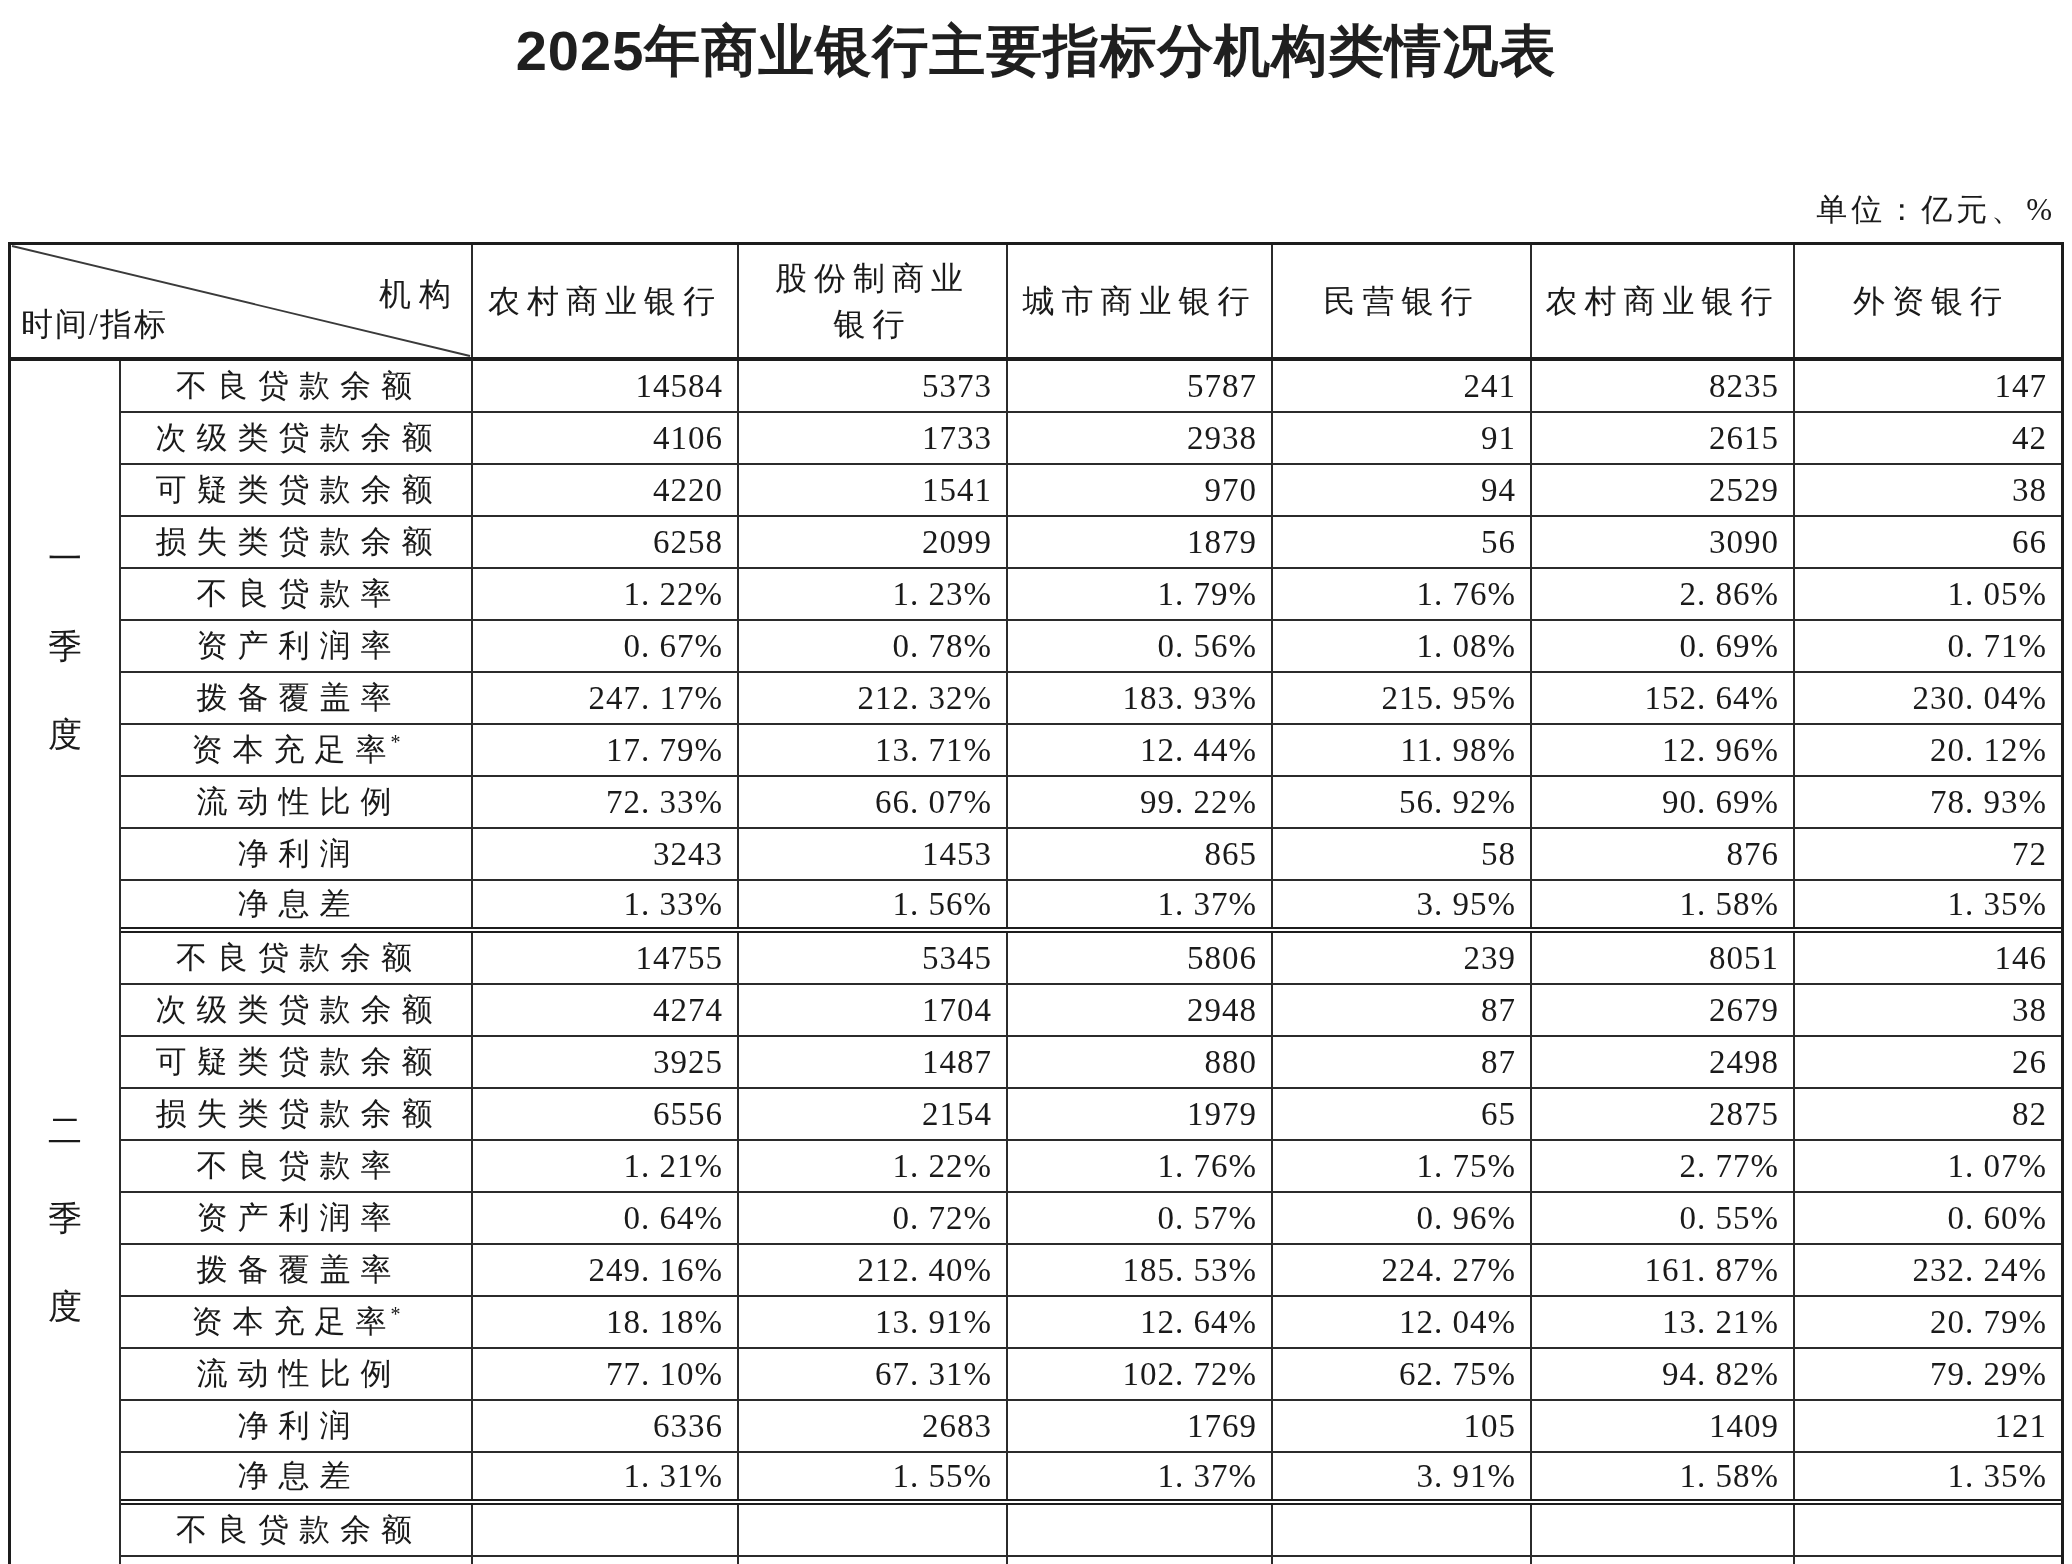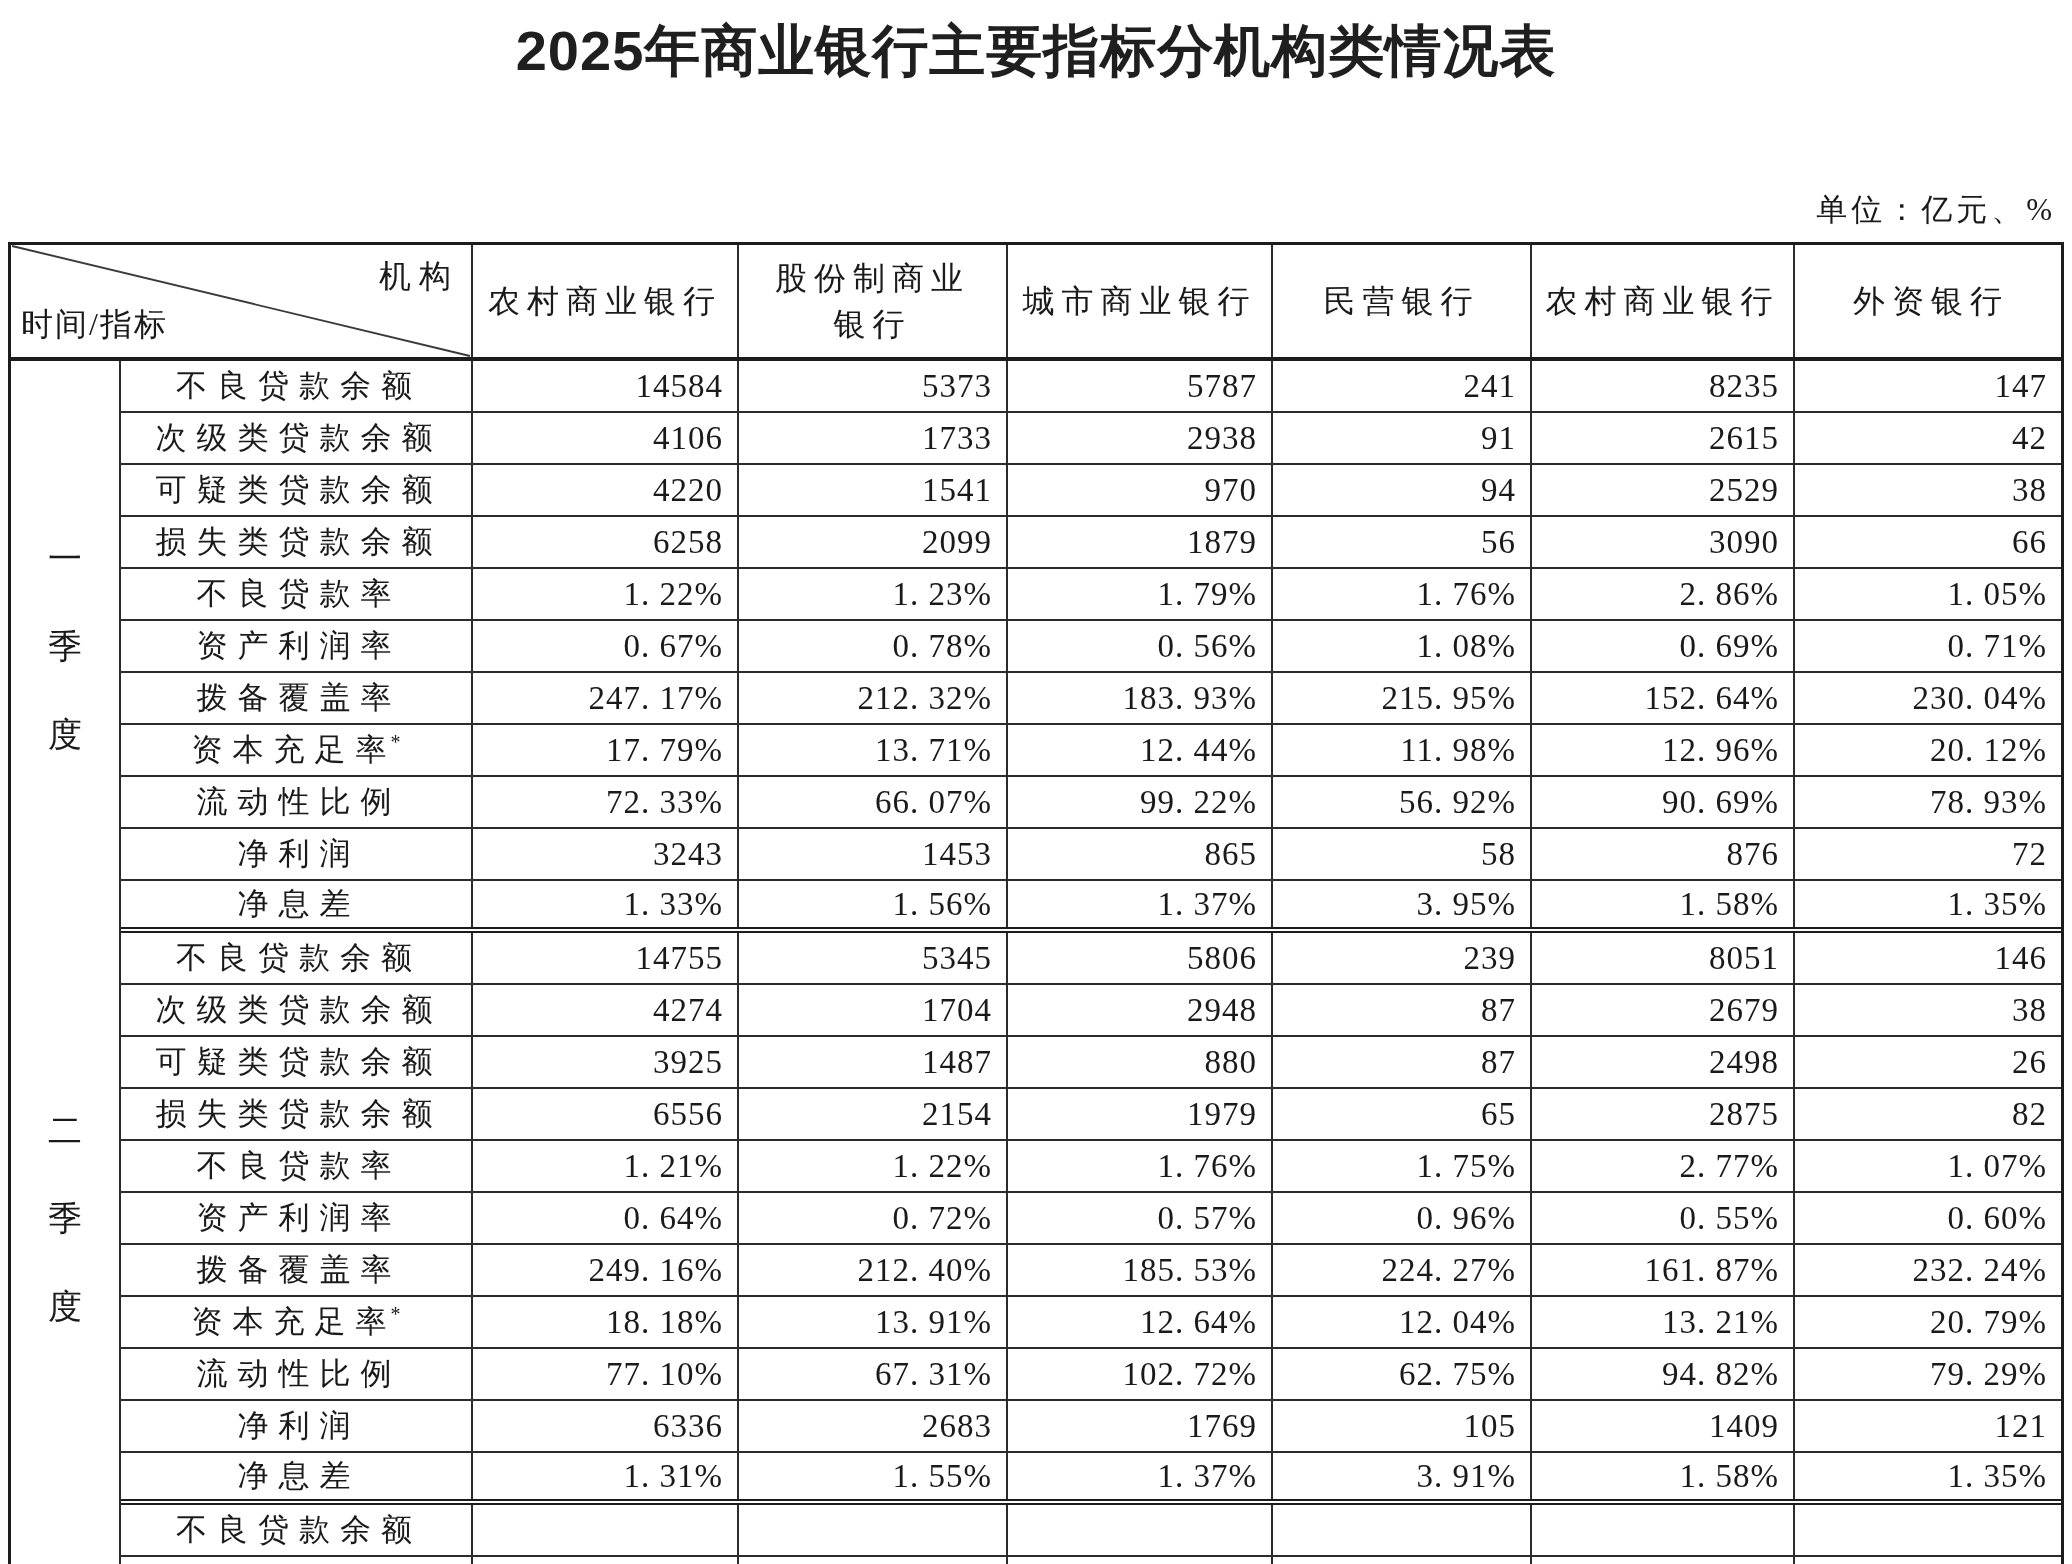--- a/index.html
+++ b/index.html
@@ -46,21 +46,21 @@
   }
   .corner{
     position:relative;
     flex:0 0 462px;
     box-sizing:border-box;
     border-right:2px solid #2b2b2b;
   }
   .corner svg{position:absolute;inset:0;width:100%;height:100%;}
   .corner svg line{stroke:#3a3a3a;stroke-width:2;}
   .corner-tr{
-    position:absolute;top:10px;right:12px;
+    position:absolute;top:28px;right:12px;
     font-size:32px;letter-spacing:8px;text-align:center;
   }
   .corner-bl{
     position:absolute;bottom:10px;left:10px;
     font-size:32px;letter-spacing:2px;
   }
   .colhead{
     box-sizing:border-box;
     border-right:2px solid #2b2b2b;
     display:flex;align-items:center;justify-content:center;

